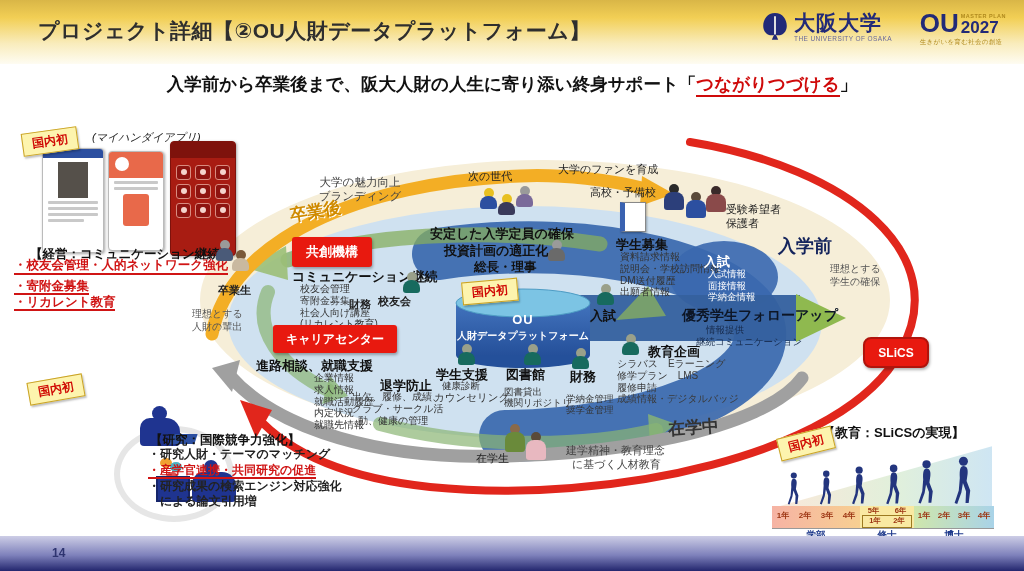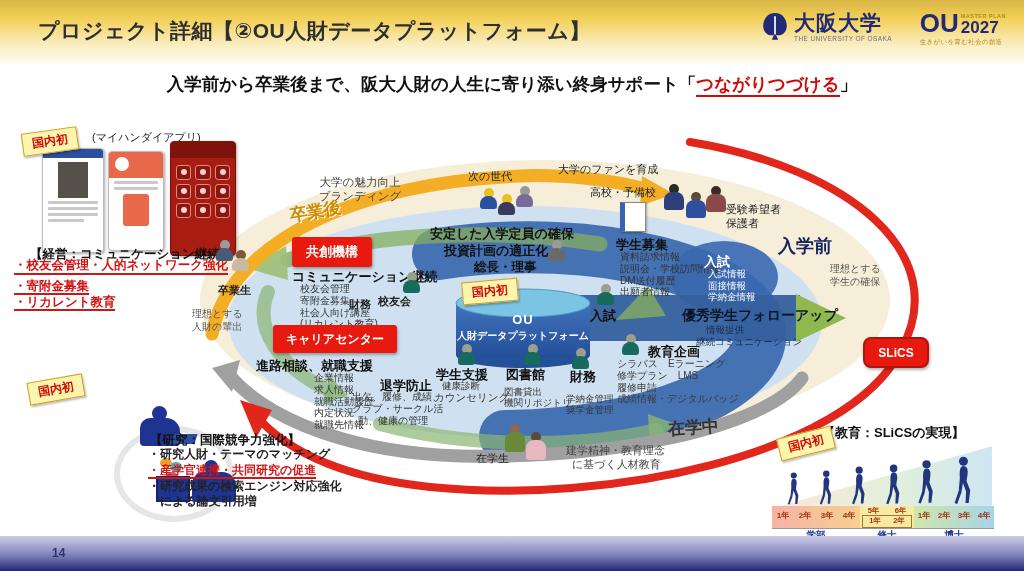--- a/index.html
+++ b/index.html
@@ -128,21 +128,21 @@
 
     <path d="M 690 142 C 850 168 955 255 900 352 C 845 455 610 505 430 487 C 345 478 288 452 256 416" fill="none" stroke="#e1261c" stroke-width="8" stroke-linecap="round"></path>
     <polygon points="240,400 272,410 256,438" fill="#e1261c"></polygon>
 
     <ellipse cx="523" cy="355" rx="67" ry="13" fill="#24509a"></ellipse>
     <rect x="456" y="303" width="134" height="52" fill="url(#cyl)"></rect>
     <ellipse cx="523" cy="303" rx="67" ry="14" fill="#7cc4e4" stroke="#4e9cc4" stroke-width="1"></ellipse>
   </svg>
 
   <div class="abs badge" style="left:22px;top:130px;transform:rotate(-8deg);">国内初</div>
-  <div class="abs t11" style="left:92px;top:131px;">(マイハンダイアプリ)</div>
+  <div class="abs t11" style="left:92px;top:131px;font-style:italic;">(マイハンダイアプリ)</div>
 
   <div class="phone" style="left:42px;top:148px;width:60px;height:103px;background:#fff;border:1px solid #bbb;">
     <div style="height:9px;background:#2c4fa0;border-radius:3px 3px 0 0;"></div>
     <div style="width:30px;height:36px;background:#55504a;margin:4px auto 0;"></div>
     <div class="p-line"></div>
       <div class="p-line"></div>
       <div class="p-line"></div>
       <div class="p-line" style="width:60%;"></div>
   </div>
   <div class="phone" style="left:108px;top:151px;width:54px;height:98px;background:#fff;border:1px solid #bbb;">

